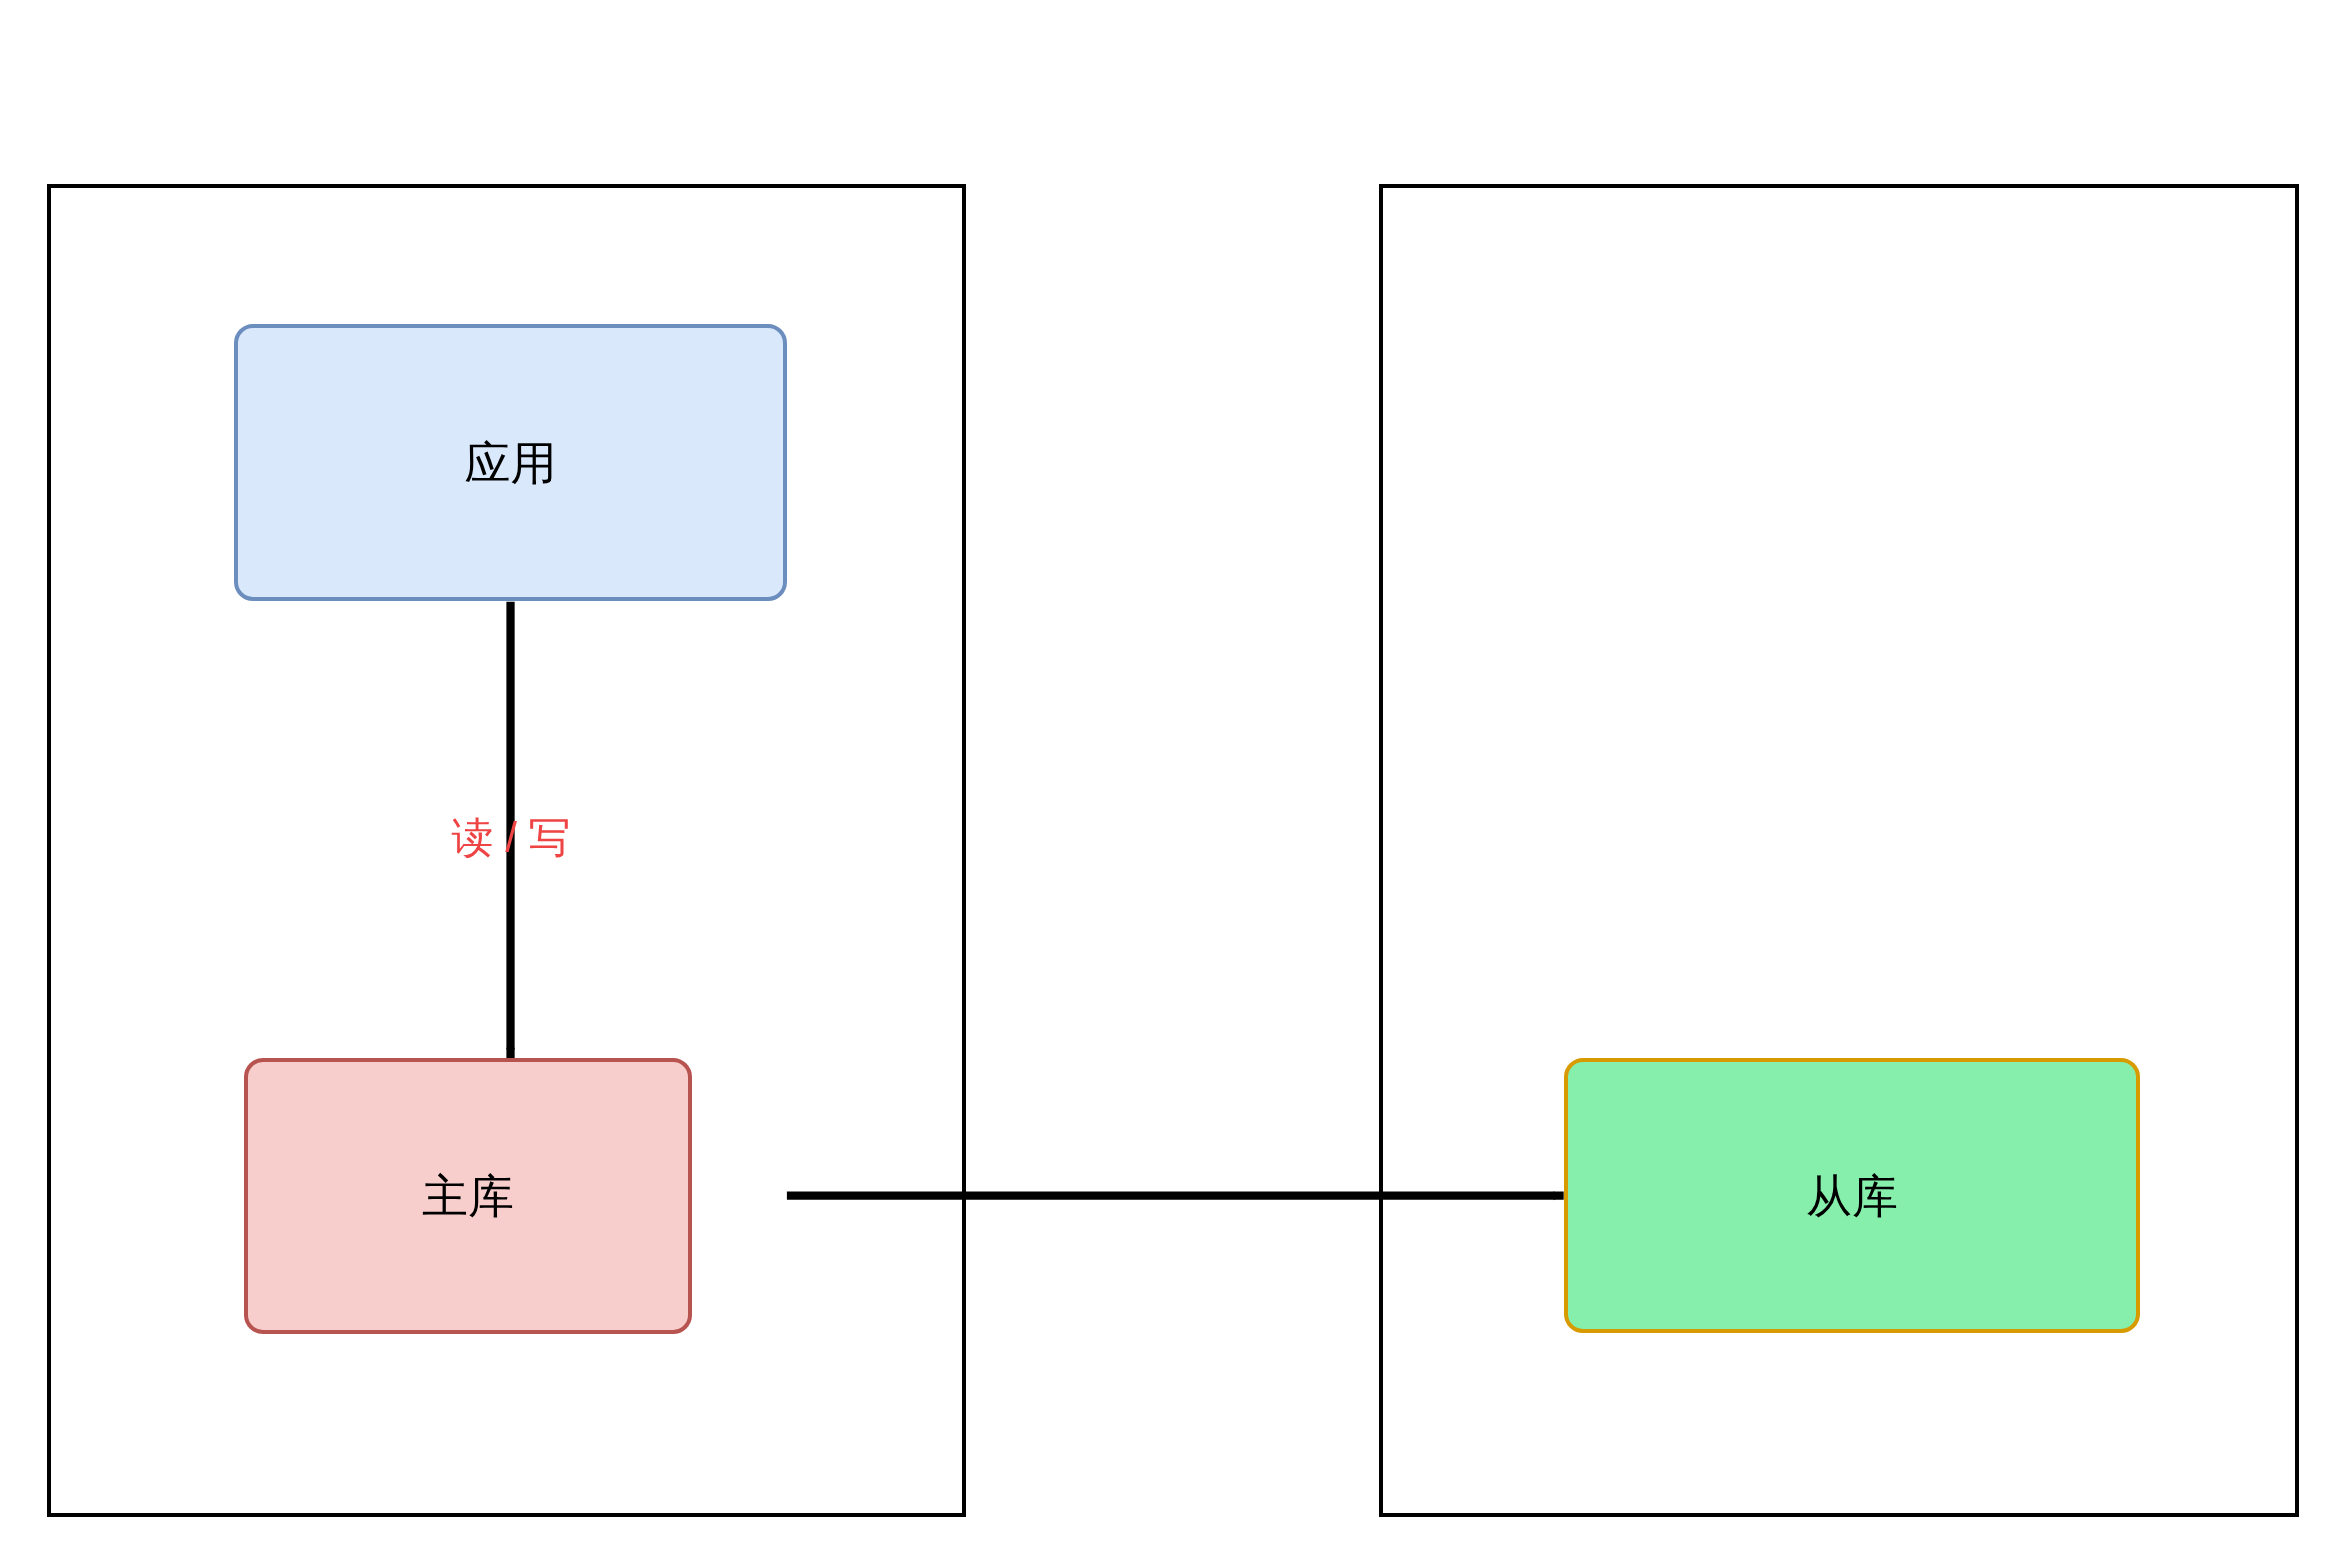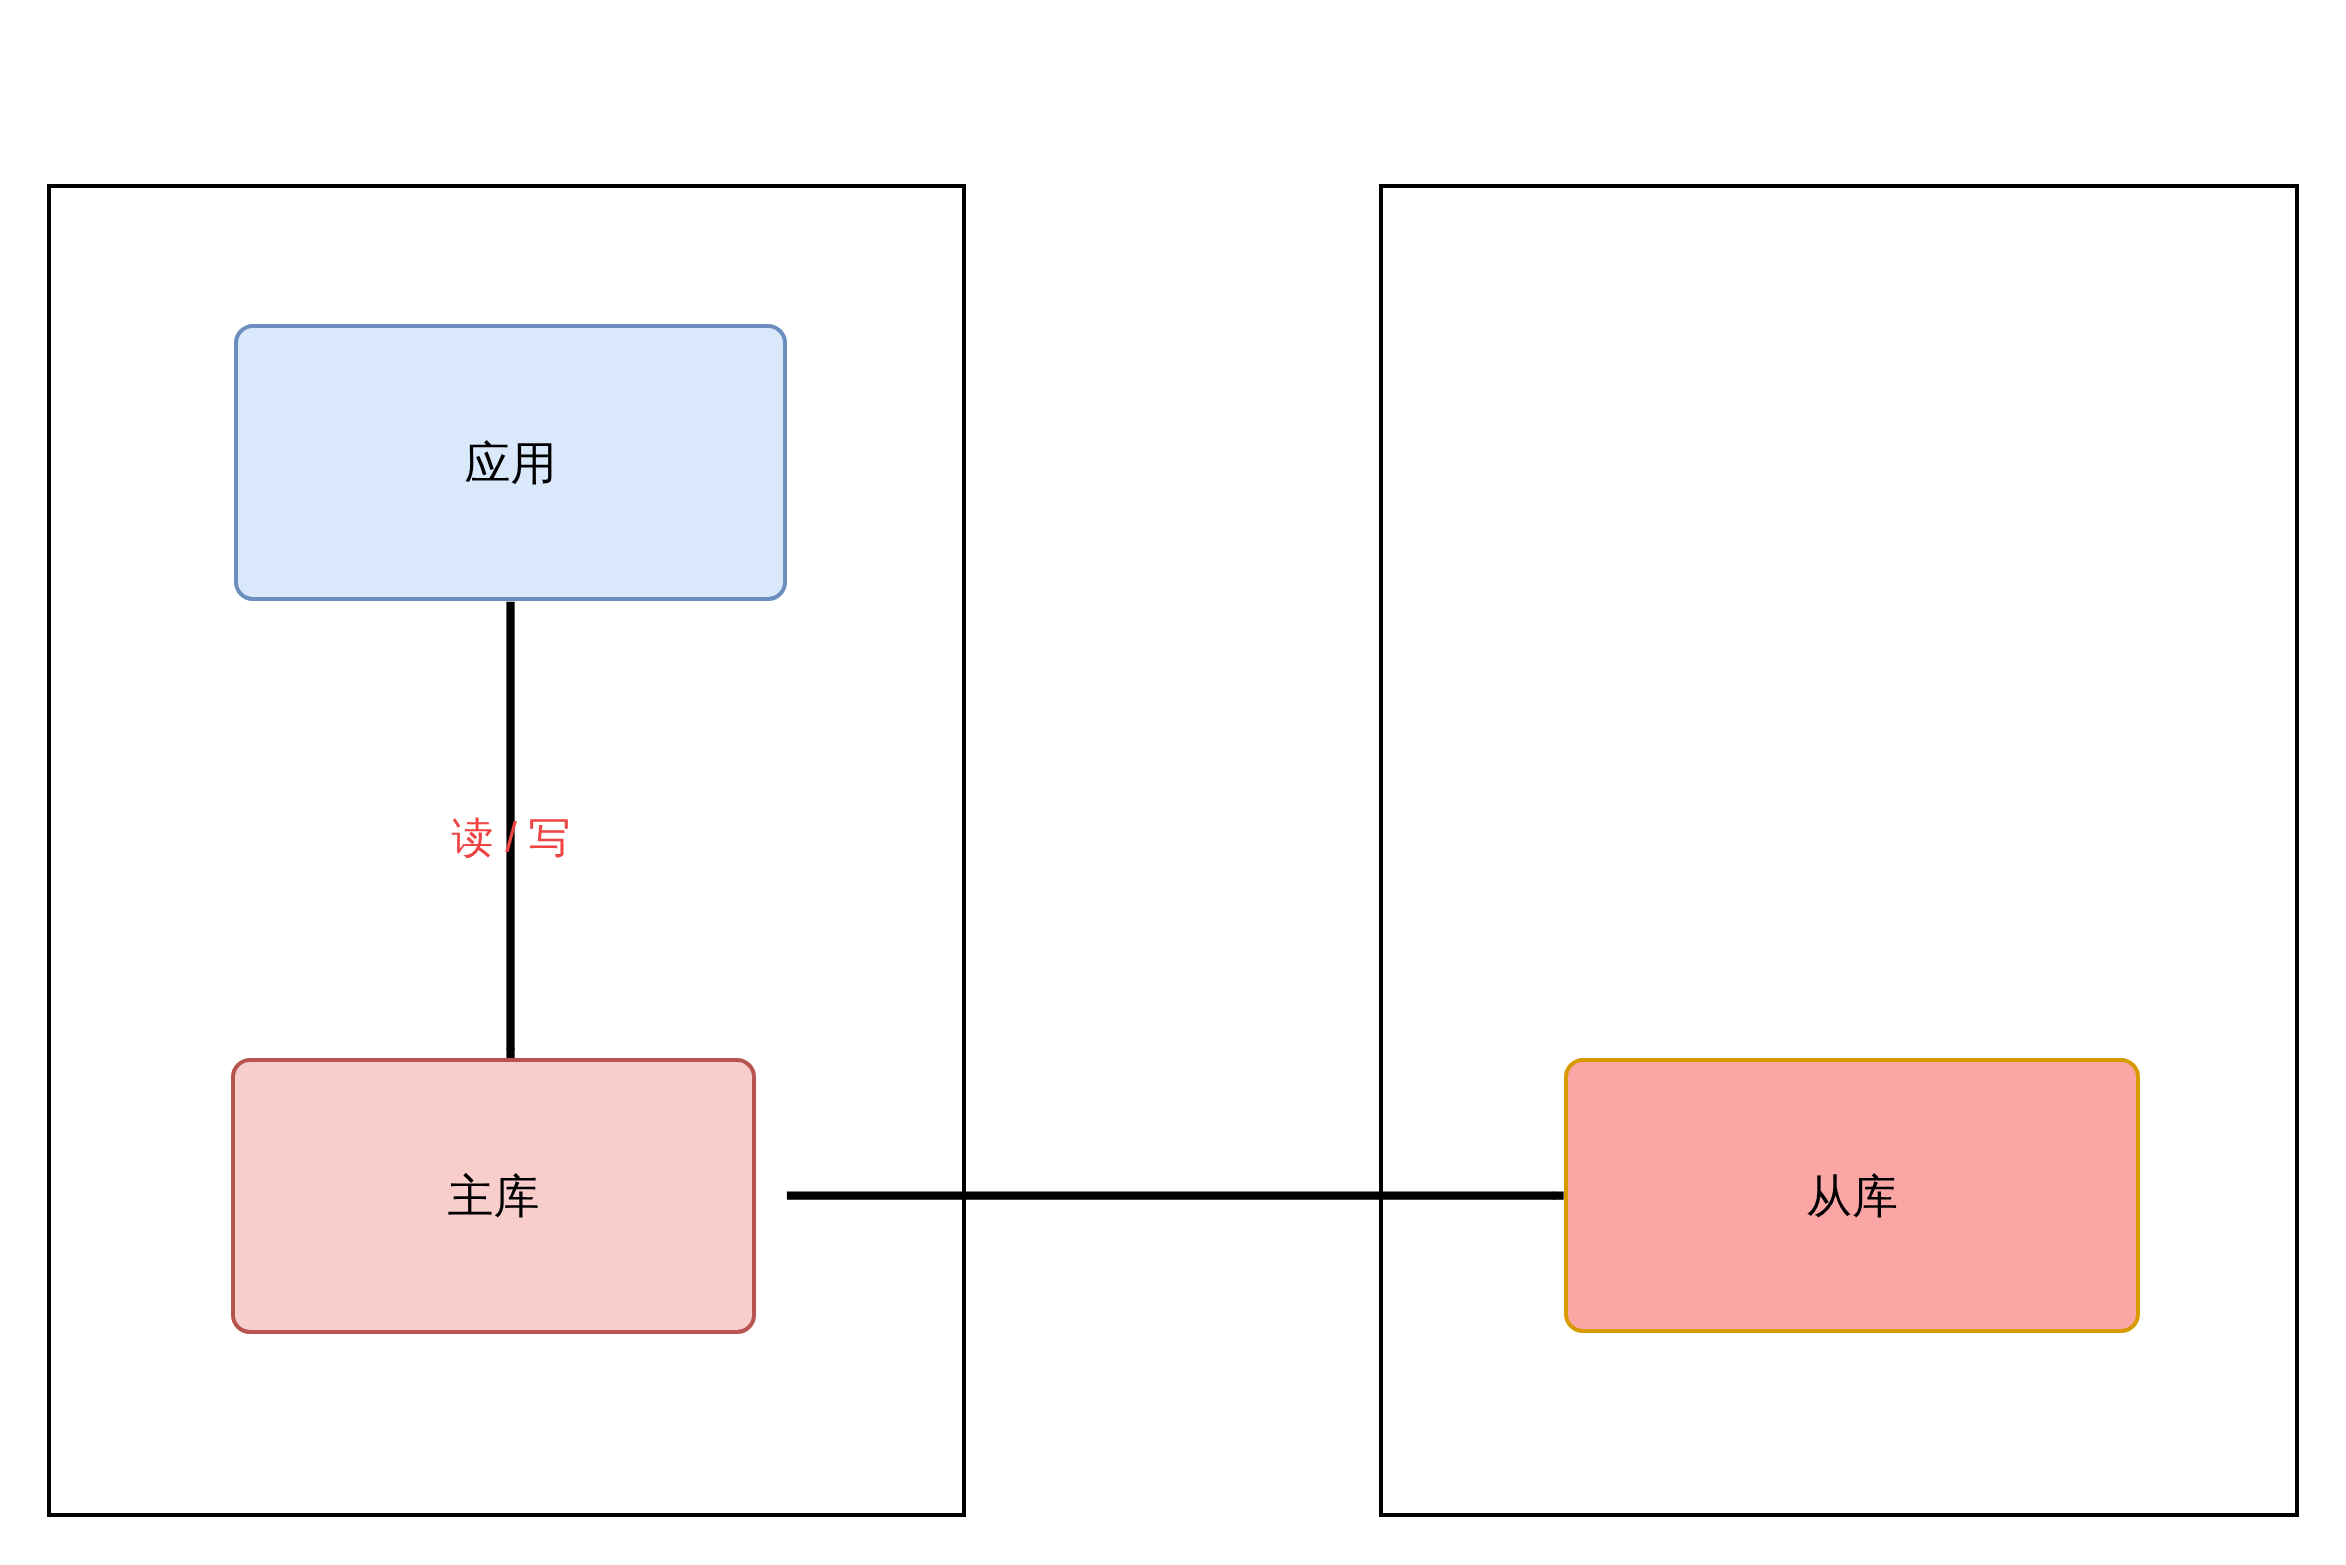--- a/index.html
+++ b/index.html
@@ -101,26 +101,26 @@
     <g>
       <line x1="857" y1="1302" x2="1703" y2="1302" stroke="#000000" stroke-width="9" marker-end="url(#arrow-block)" style="marker-end:url(#arrow-block)"></line>
     </g>
   </svg>
 
   <div class="node" style="left:234px; top:324px; width:553px; height:277px;
               background:#dae8fc; border-color:#6c8ebf;">
     <span class="node-label">应用</span>
   </div>
 
-  <div class="node" style="left:231px; top:1058px; width:525px; height:276px;
+  <div class="node" style="left:244px; top:1058px; width:448px; height:276px;
               background:#f8cecc; border-color:#b85450;">
     <span class="node-label">主库</span>
   </div>
 
   <div class="node" style="left:1564px; top:1058px; width:576px; height:275px;
-              background:#fca5a5; border-color:#d79b00;">
+              background:#86efac; border-color:#d79b00;">
     <span class="node-label">从库</span>
   </div>
 
   <div class="edge-label" style="left:511px; top:838px;">读 / 写</div>
 
 </div>
 
 
 </body></html>

